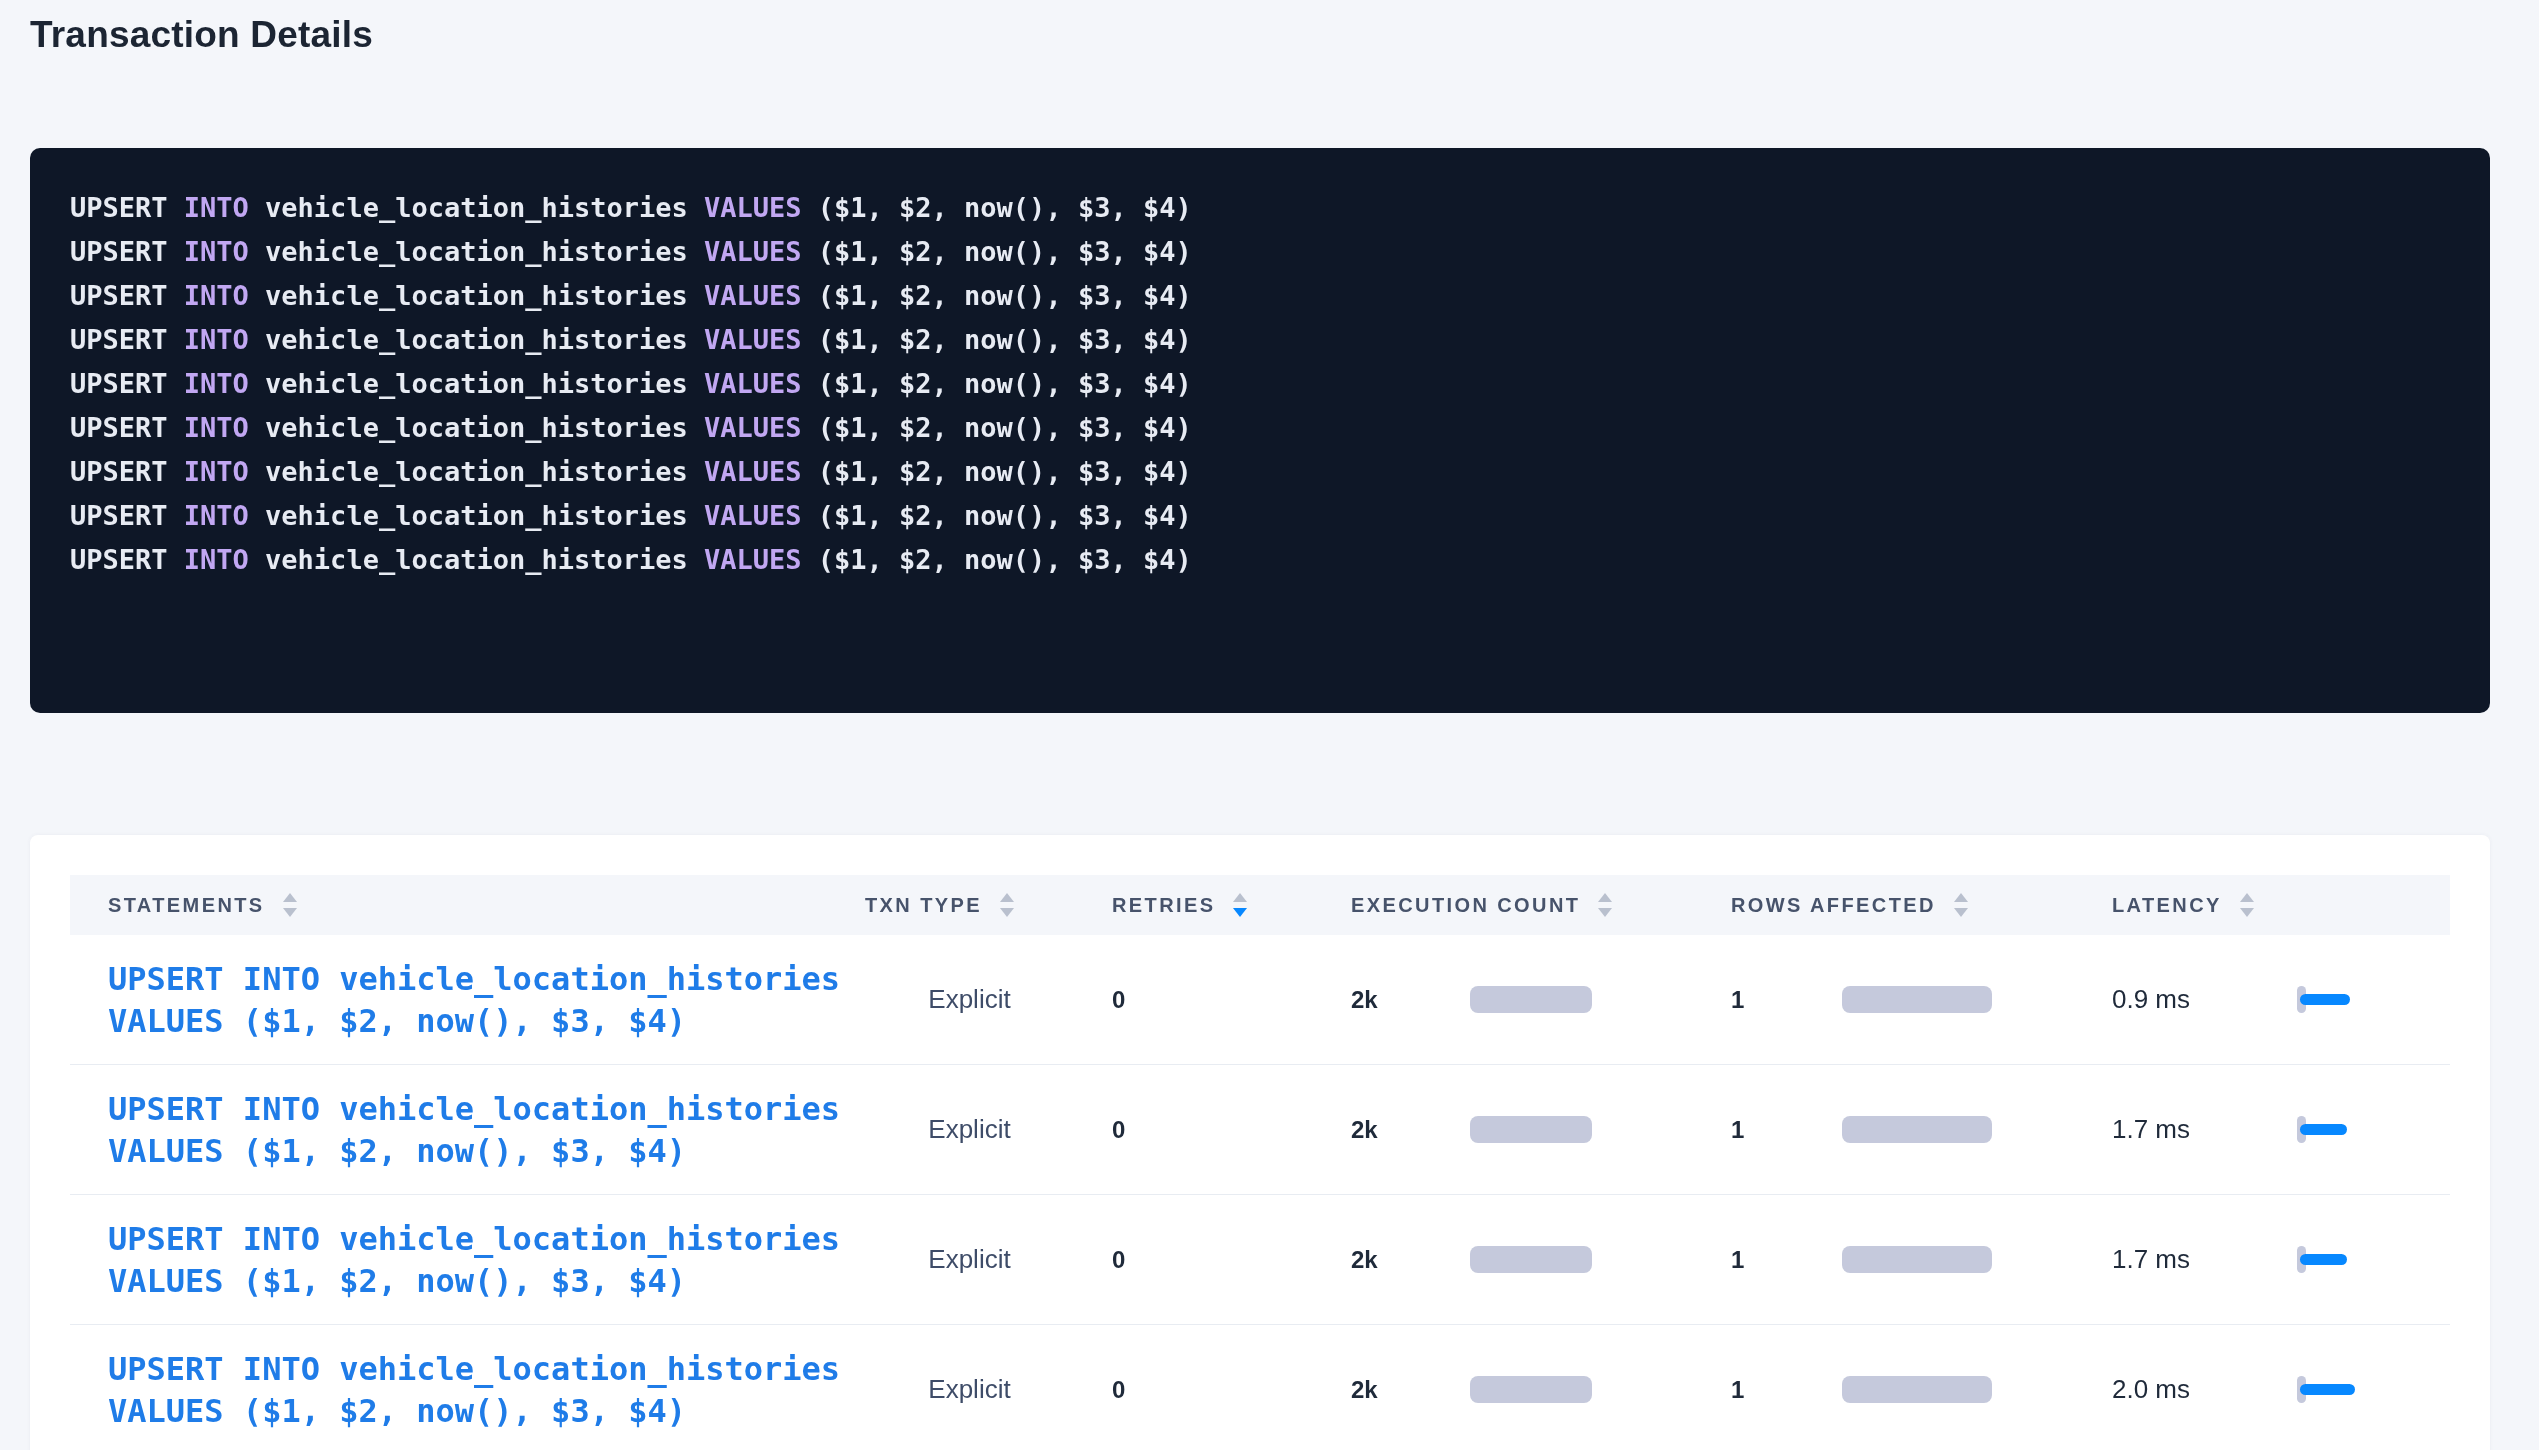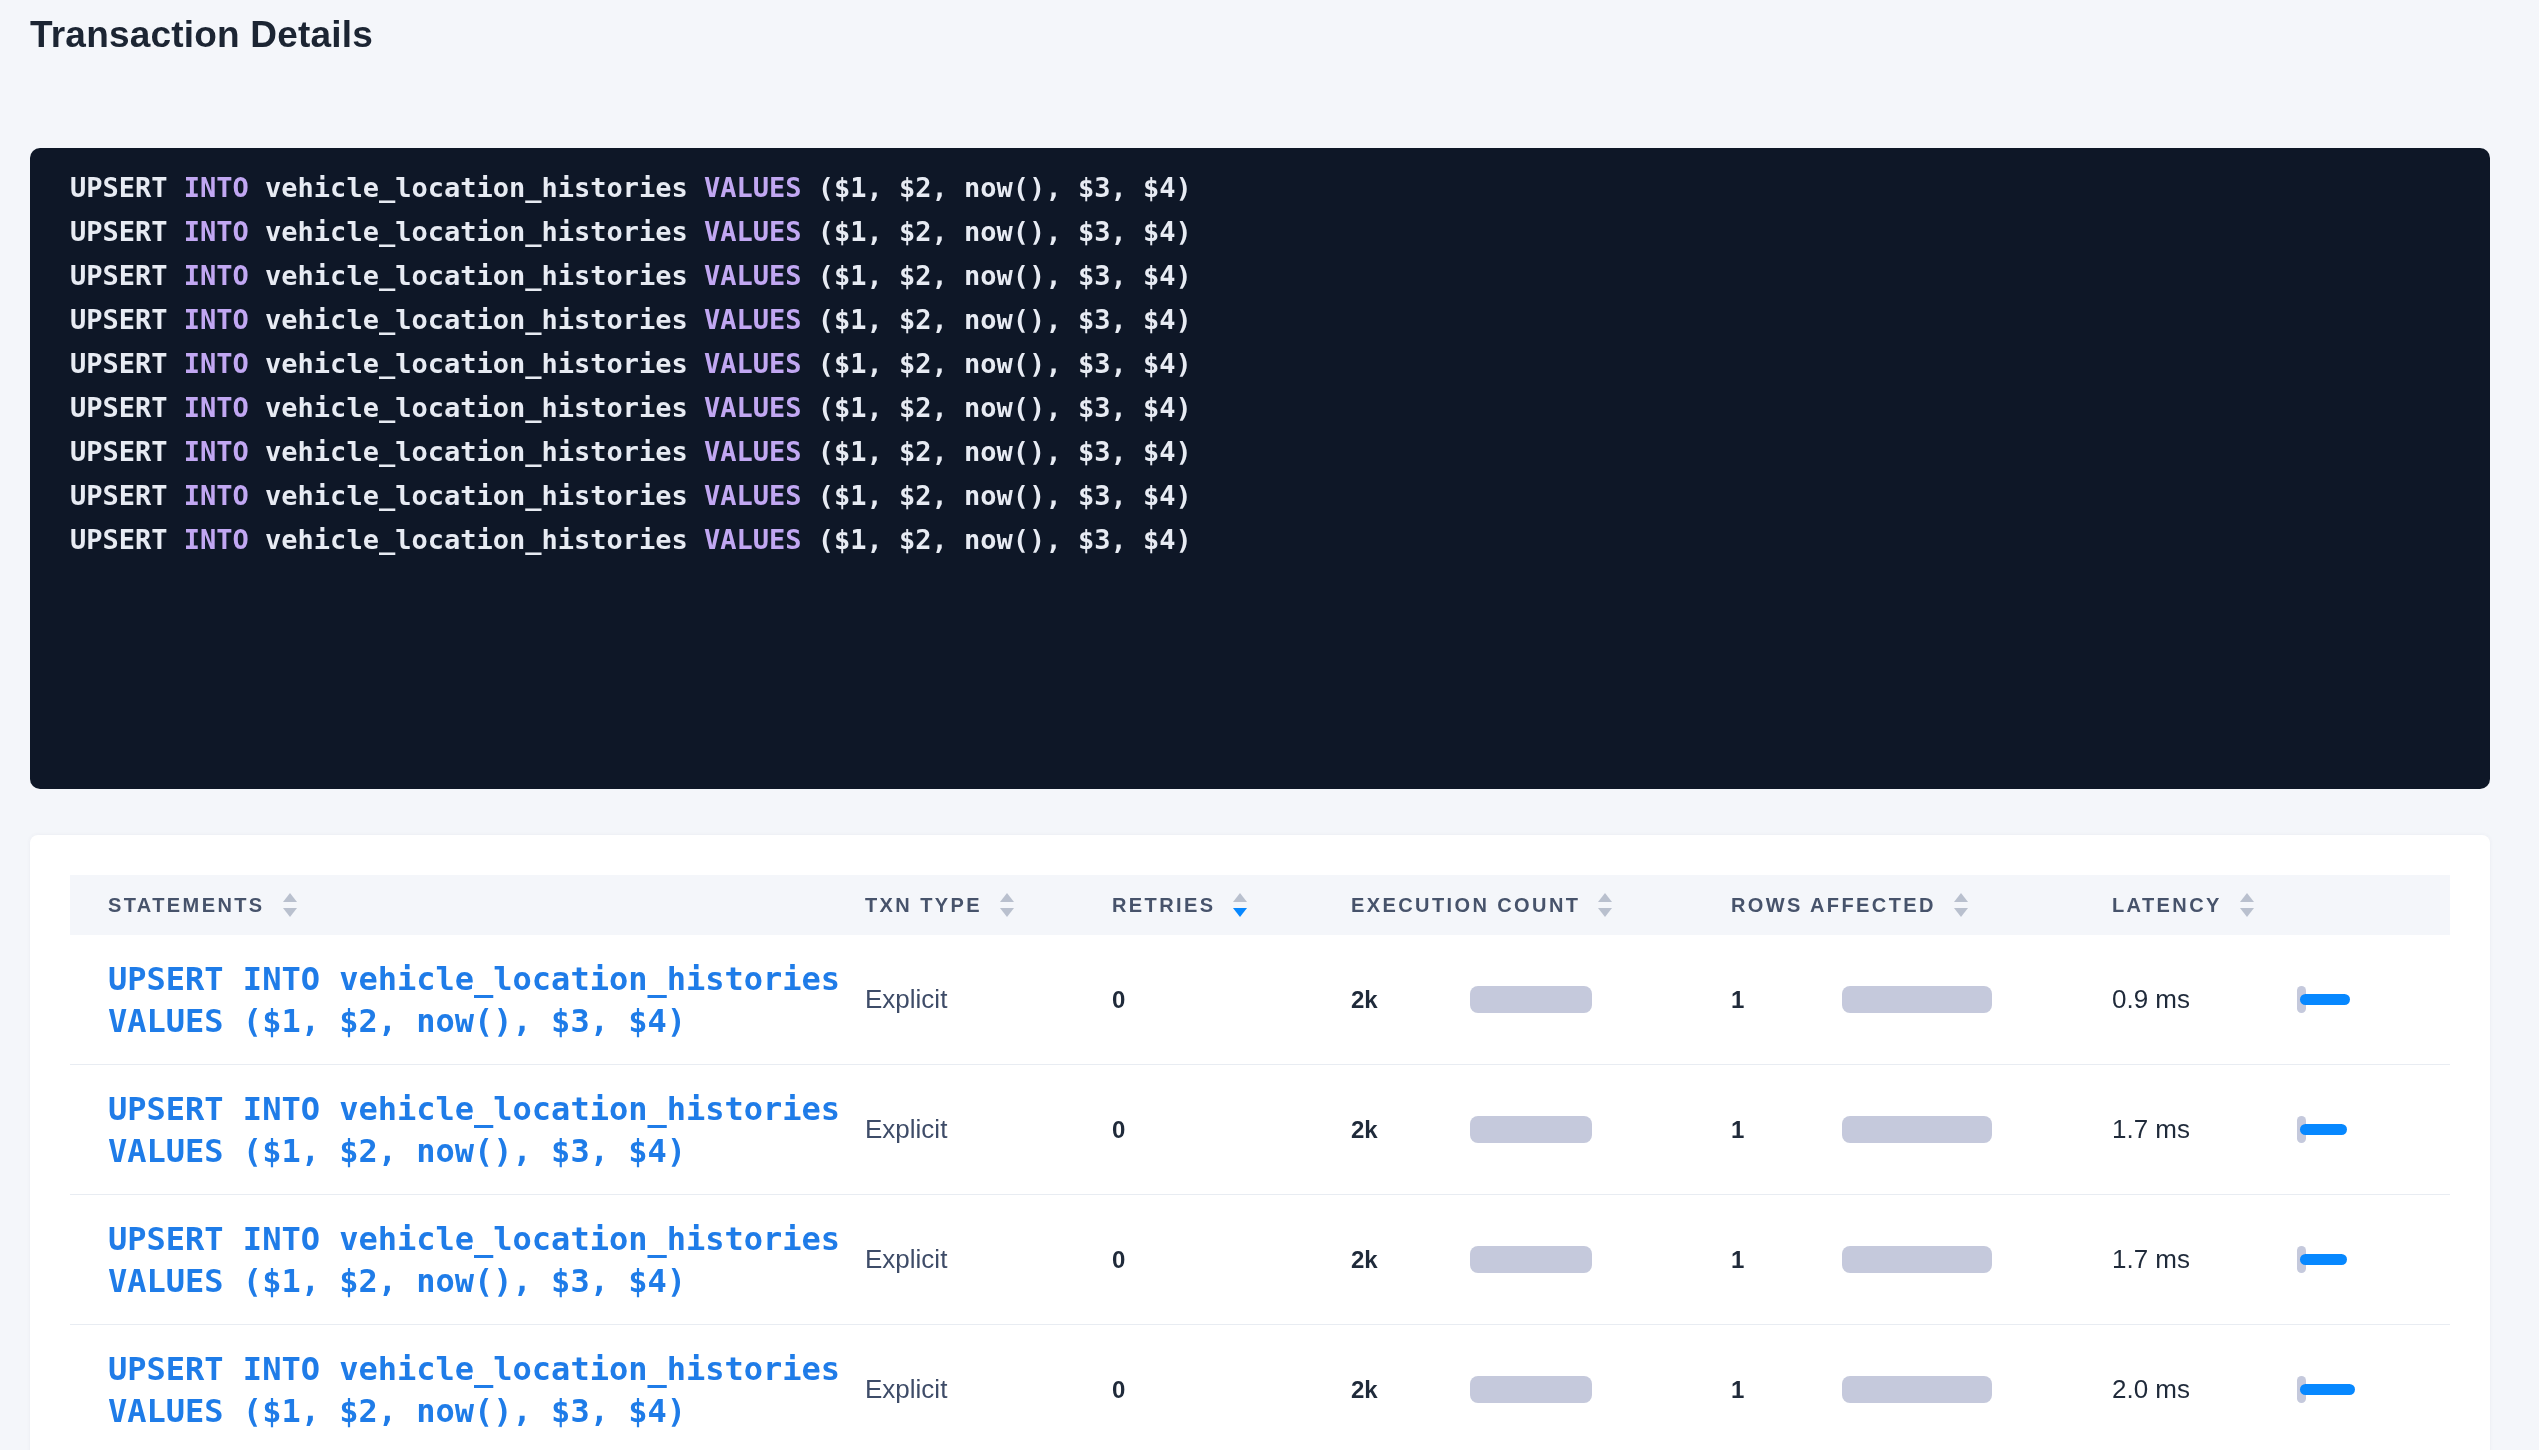--- a/index.html
+++ b/index.html
@@ -15,23 +15,23 @@
   
   .page-title {
     position: absolute; left: 30px; top: 14px;
     font-size: 37px; font-weight: 700; color: #1c2533;
     letter-spacing: 0.2px;
   }
 
   
   .code-block {
     position: absolute; left: 30px; top: 148px;
-    width: 2460px; height: 641px;
+    width: 2460px; height: 565px;
     background: #0e1727; border-radius: 10px;
-    padding: 18px 40px;
+    padding: 38px 40px;
     font-family: "DejaVu Sans Mono", monospace;
     font-size: 27px; font-weight: 700; line-height: 44px;
     white-space: pre;
   }
   .code-line { height: 44px; }
   .tok-light   { color: #e7ebf3; }
   .tok-purple  { color: #c1a7f2; }
 
   
   .summary-bar {
@@ -80,21 +80,21 @@
     border-bottom: 1px solid #e8ecf2;
   }
   .td { padding-left: 38px; font-size: 26px; color: #1f2a3a; }
 
   .stmt-link {
     font-family: "DejaVu Sans Mono", monospace;
     font-size: 32px; font-weight: 700; line-height: 42px;
     color: #1f7ce8; text-decoration: none; display: block; cursor: pointer;
     white-space: pre;
   }
-  .txn-type { color: #3e4c68; }
+  .txn-type { color: #3e4c68; text-align: center; }
   .num { font-weight: 700; font-size: 24px; color: #1f2a3a; }
 
   .metric-cell { display: flex; align-items: center; gap: 36px; }
   .metric-cell .num { flex: 0 0 auto; }
   .metric-label-exec { width: 83px; }
   .metric-label-rows { width: 75px; }
   .metric-label-lat  { width: 149px; font-weight: 400; font-size: 26px; }
   .gray-bar {
     height: 27px; border-radius: 8px; background: #c5c9dc;
   }

